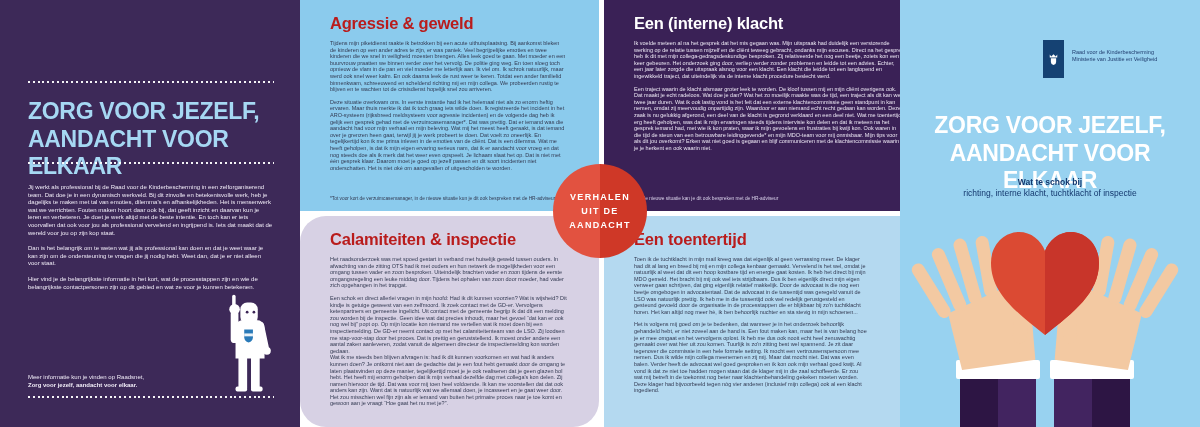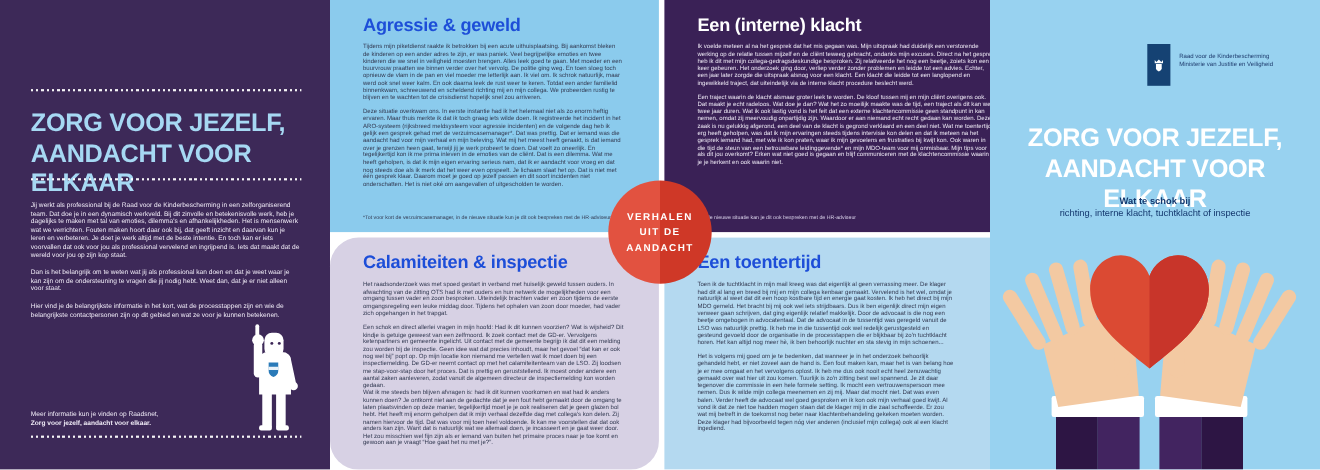--- a/index.html
+++ b/index.html
@@ -19,21 +19,21 @@
   .back-footer{position:absolute;left:28px;top:374px;width:246px;font-size:6px;line-height:7.6px;color:#efeaf6;}
   .back-footer .b2{font-weight:bold;}
   .figure{position:absolute;left:222px;top:292px;width:58px;height:108px;}
 
   
   .story{overflow:hidden;padding:14px 32px 0 30px;}
   .sec-agressie{left:300px;top:0;width:299px;height:211px;background:#8bcbed;}
   .sec-calamiteiten{left:300px;top:216px;width:299px;height:211px;background:#d7d1e4;border-radius:26px;}
   .sec-interne{left:604px;top:0;width:332px;height:211px;background:#3a2156;}
   .sec-tucht{left:604px;top:216px;width:296px;height:211px;background:#b4d9f0;}
-  .story h2{margin:0 0 7px;font-size:16.5px;font-weight:bold;letter-spacing:-0.2px;color:#1d4ed8;}
+  .story h2{margin:0 0 7px;font-size:16.5px;font-weight:bold;letter-spacing:-0.2px;color:#b91c1c;}
   .story p{margin:0 0 6px;font-size:5.5px;line-height:6.6px;color:#333a52;}
   .story p.no-gap{margin-top:-6px;}
   .footnote{position:absolute;left:30px;right:32px;bottom:9px;font-size:4.8px;line-height:5.6px;color:#333a52;}
   .story.dark h2{color:#ffffff;}
   .story.dark p{color:#ece7f4;}
   .story.dark .footnote{color:#d9d2ea;}
 
   
   #badge{position:absolute;left:553px;top:164px;width:94px;height:94px;border-radius:50%;
         background:linear-gradient(90deg,#e25240 50%,#cf3827 50%);

